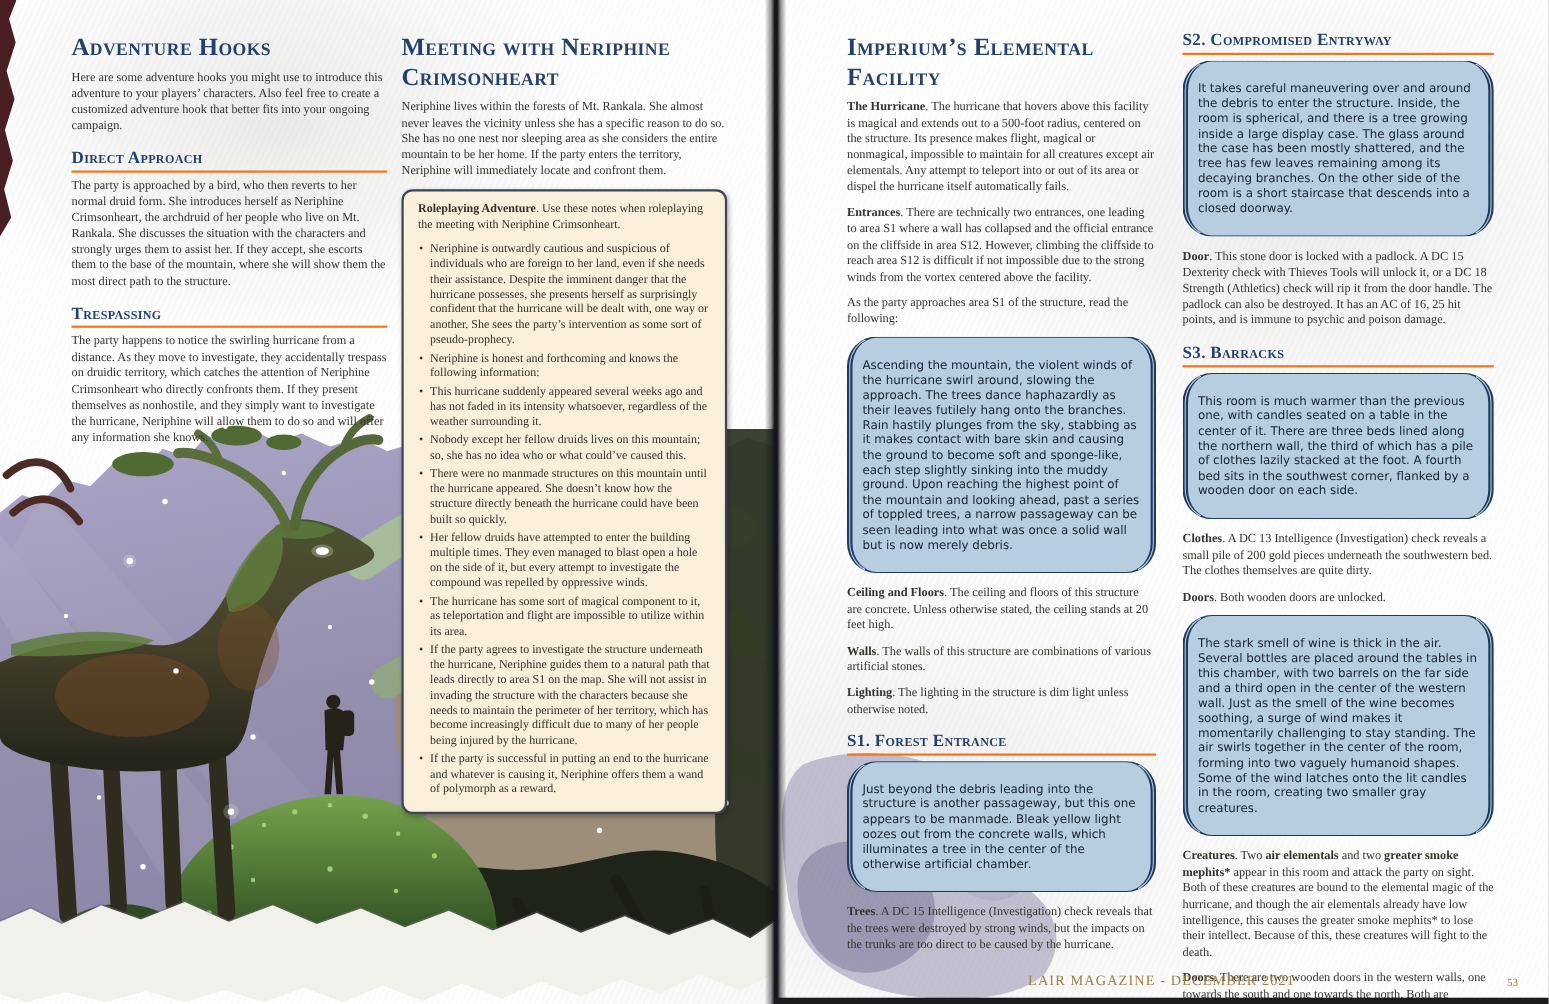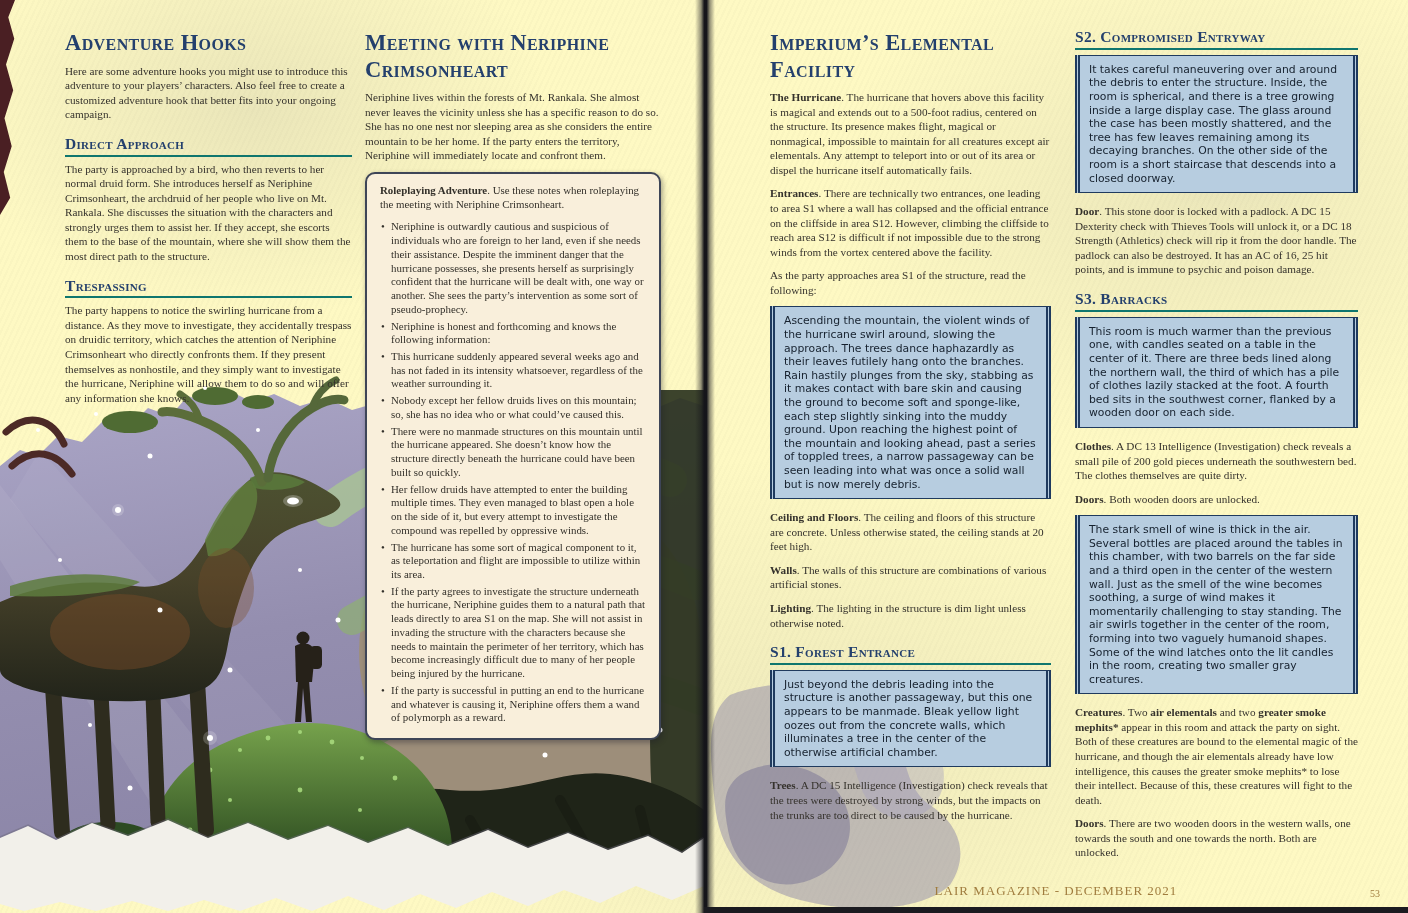--- a/index.html
+++ b/index.html
@@ -1,38 +1,38 @@
 <!DOCTYPE html>
 <html><head>
 <meta charset="utf-8">
 <style>
   html,body{margin:0;padding:0;background:#b9b8b5;}
-  .spread{position:relative;width:1408px;height:913px;background:#fef9c3;overflow:hidden;
+  .spread{position:relative;width:1408px;height:913px;background:#ffffff;overflow:hidden;
     font-family:"Liberation Serif",serif;color:#35322c;}
   .spread::before{content:"";position:absolute;inset:0;pointer-events:none;
     background-image:
       radial-gradient(ellipse 420px 300px at 18% 12%, rgba(155,153,148,.20), transparent 70%),
       radial-gradient(ellipse 520px 360px at 84% 22%, rgba(150,148,146,.16), transparent 70%),
       radial-gradient(ellipse 620px 420px at 58% 82%, rgba(140,139,142,.14), transparent 70%),
       repeating-linear-gradient(115deg, rgba(0,0,0,.016) 0 2px, transparent 2px 5px);}
   .col{position:absolute;z-index:3;}
   .col-l1{left:65px;top:30px;width:287px;}
   .col-l2{left:365px;top:30px;width:296px;}
   .col-r1{left:770px;top:30px;width:281px;}
   .col-r2{left:1075px;top:28px;width:283px;}
   h1{font-size:22.5px;line-height:1.18;margin:0 0 7px;color:#24406d;font-weight:700;
      font-variant:small-caps;letter-spacing:.4px;}
   h2{font-size:15.5px;line-height:1.15;margin:13px 0 5px;padding-bottom:2px;color:#24406d;
-     font-weight:700;font-variant:small-caps;letter-spacing:.3px;border-bottom:2px solid #0f766e;}
+     font-weight:700;font-variant:small-caps;letter-spacing:.3px;border-bottom:2px solid #f97316;}
   p{font-size:11.2px;line-height:1.3;margin:0 0 9px;text-align:left;}
   .lead{font-weight:bold;}
   .readaloud{background:#b7cde0;border-top:1px solid #1f3a5e;border-bottom:1px solid #1f3a5e;
      border-left:5px double #1f3a5e;border-right:5px double #1f3a5e;
-     padding:7px 9px;margin:3px 0 11px;font-family:"DejaVu Sans",sans-serif;
-     font-size:10.8px;line-height:1.26;color:#16212e;}
+     padding:18px 9px;margin:3px 0 11px;font-family:"DejaVu Sans",sans-serif;
+     font-size:10.8px;line-height:1.26;color:#16212e;border-radius:27px;}
   .sidebar-box{background:#f9efdb;border:2px solid #3e4557;border-radius:10px;
      padding:10px 13px;margin-top:5px;box-shadow:1.5px 2.5px 5px rgba(30,30,40,.35);
      font-size:10.9px;line-height:1.26;color:#33302a;position:relative;z-index:4;}
   .sidebar-box p{font-size:10.9px;line-height:1.26;margin:0 0 9px;}
   .sidebar-box ul{margin:0;padding:0;list-style:none;}
   .sidebar-box li{position:relative;padding-left:11px;margin:0 0 3px;}
   .sidebar-box li::before{content:"\2022";position:absolute;left:1px;top:0;color:#33302a;}
   .spine{position:absolute;left:695px;top:0;width:20px;height:913px;z-index:6;
      background:linear-gradient(90deg, rgba(20,20,26,0) 0%, rgba(20,20,26,.45) 30%,
        #15151a 46%, #15151a 58%, rgba(20,20,26,.45) 74%, rgba(20,20,26,0) 100%);}

